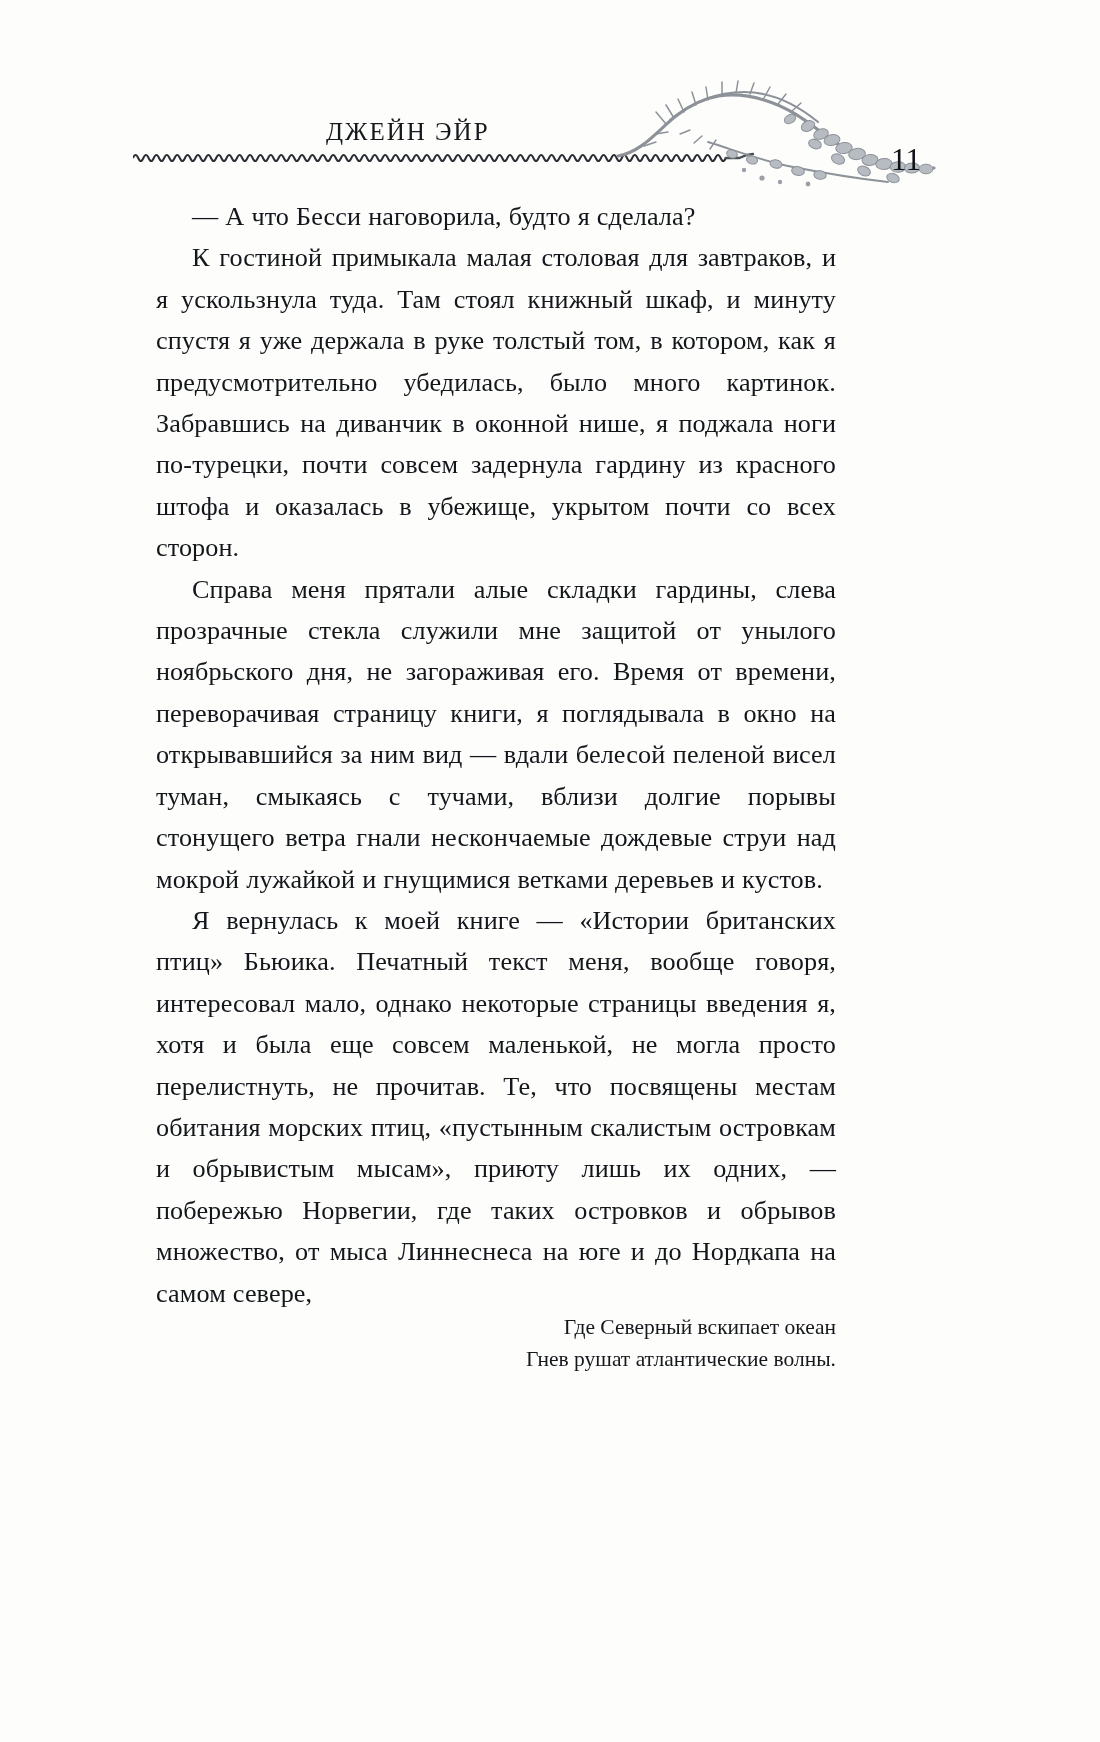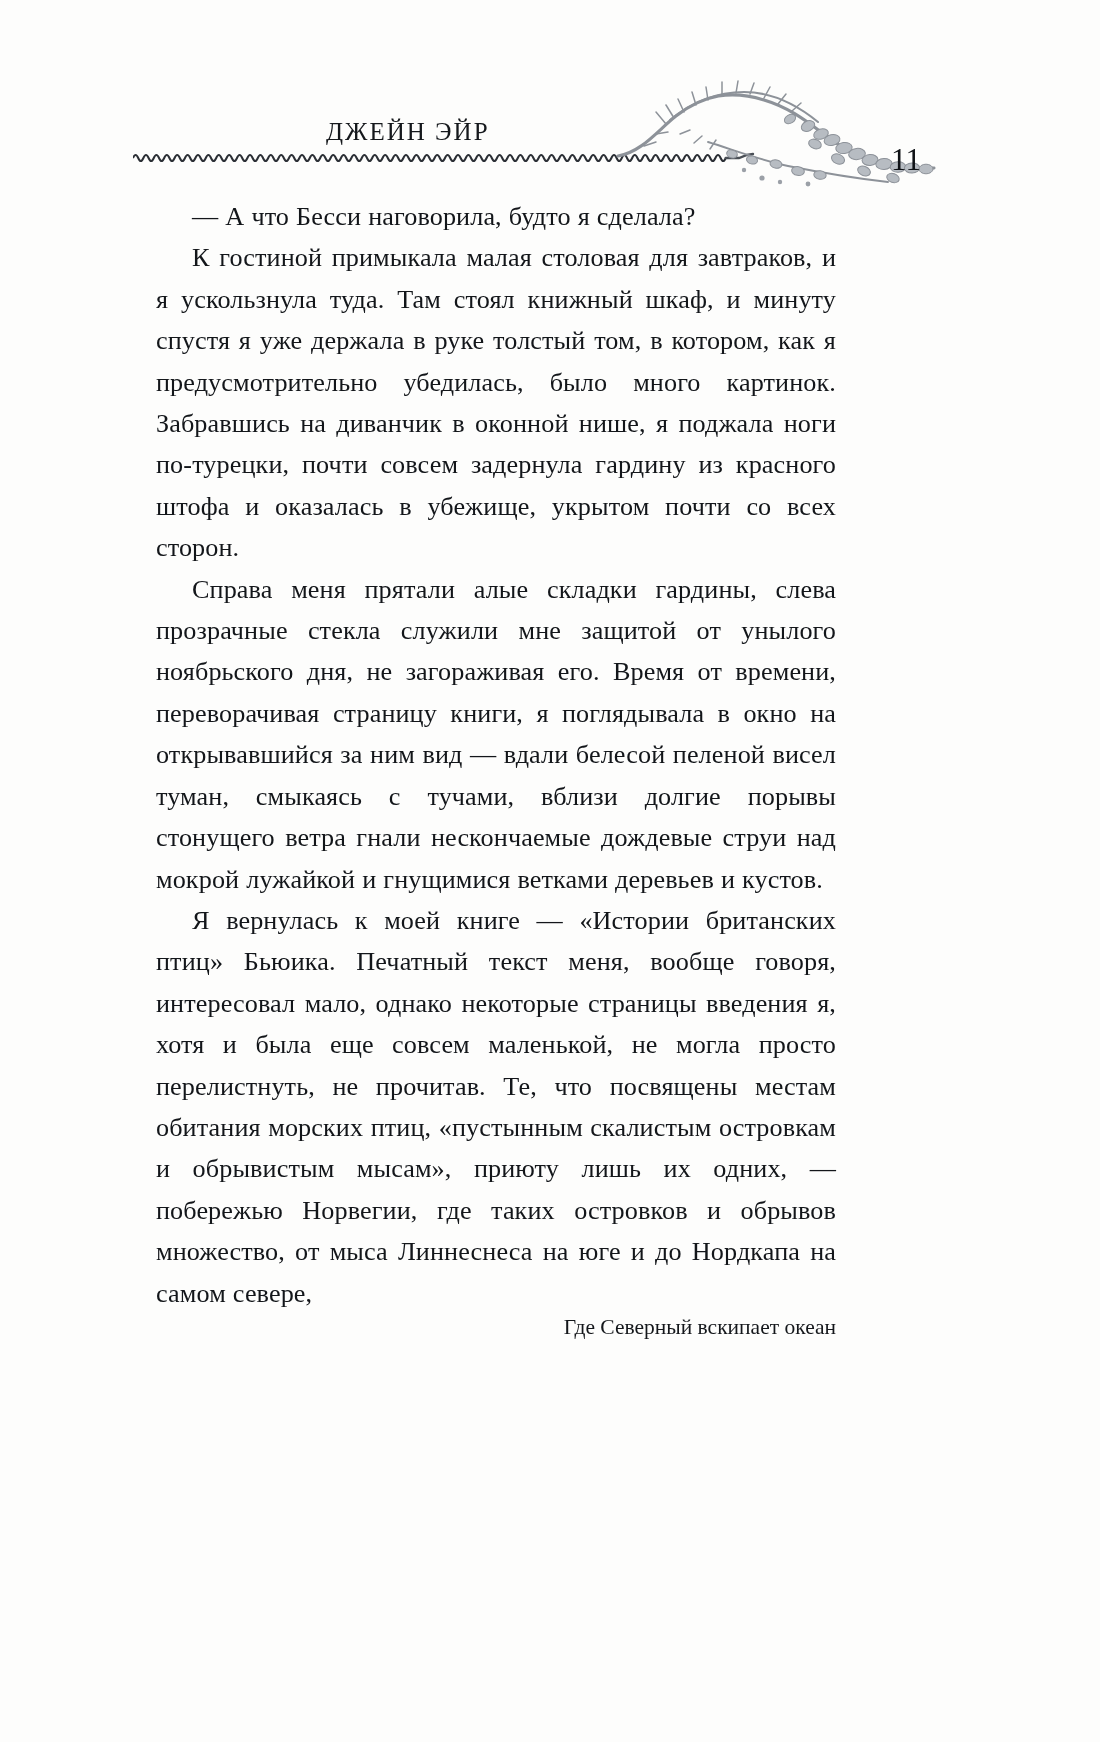--- a/index.html
+++ b/index.html
@@ -189,15 +189,16 @@
 
   <div class="body-col">
     <p class="para">— А что Бесси наговорила, будто я сделала?</p>
     <p class="para">К гостиной примыкала малая столовая для завтраков, и я ускользнула туда. Там стоял книж­ный шкаф, и минуту спустя я уже держала в руке толстый том, в котором, как я предусмотрительно убедилась, было много картинок. Забравшись на диванчик в оконной нише, я поджала ноги по-ту­рецки, почти совсем задернула гардину из красного штофа и оказалась в убежище, укрытом почти со всех сторон.</p>
     <p class="para">Справа меня прятали алые складки гардины, сле­ва прозрачные стекла служили мне защитой от уны­лого ноябрьского дня, не загораживая его. Время от времени, переворачивая страницу книги, я поглядывала в окно на открывавшийся за ним вид — вдали белесой пеленой висел туман, смыкаясь с тучами, вблизи долгие порывы стонущего ветра гнали не­скончаемые дождевые струи над мокрой лужайкой и гнущимися ветками деревьев и кустов.</p>
     <p class="para">Я вернулась к моей книге — «Истории британских птиц» Бьюика. Печатный текст меня, вообще гово­ря, интересовал мало, однако некоторые страницы введения я, хотя и была еще совсем маленькой, не могла просто перелистнуть, не прочитав. Те, что по­священы местам обитания морских птиц, «пустын­ным скалистым островкам и обрывистым мысам», приюту лишь их одних, — побережью Норвегии, где таких островков и обрывов множество, от мыса Линнеснеса на юге и до Нордкапа на самом севере,</p>
   </div>
 
   <div class="verse">
     <p class="verse-line">Где Северный вскипает океан</p>
+    <p class="verse-line">Гнев рушат атлантические волны.</p>
   </div>
 
 </div>
 
 </body></html>

